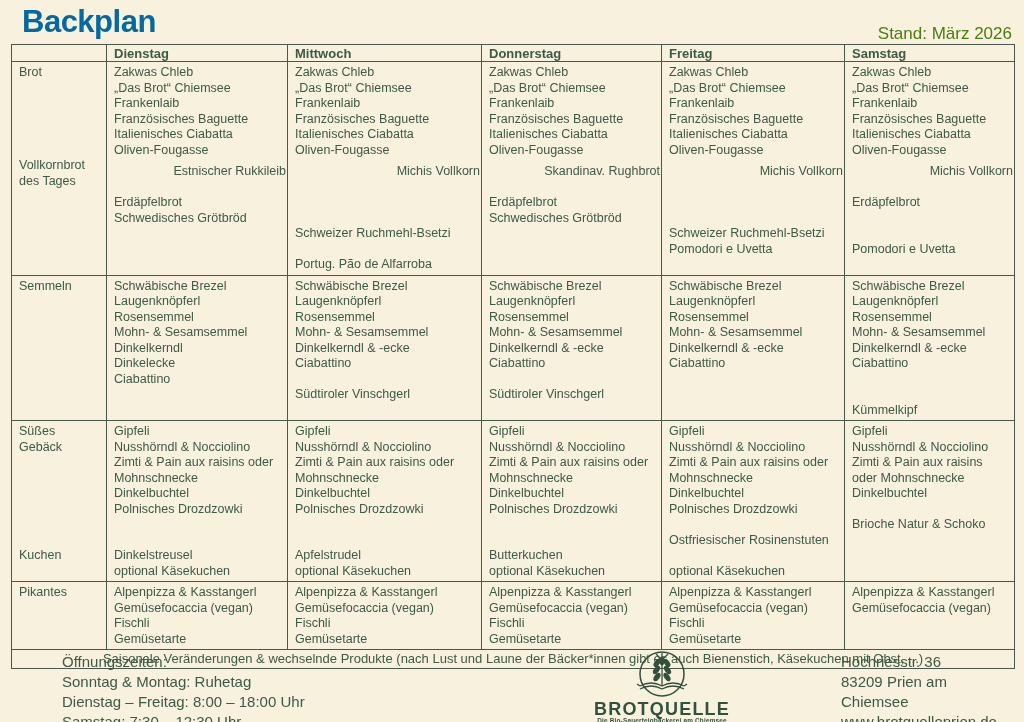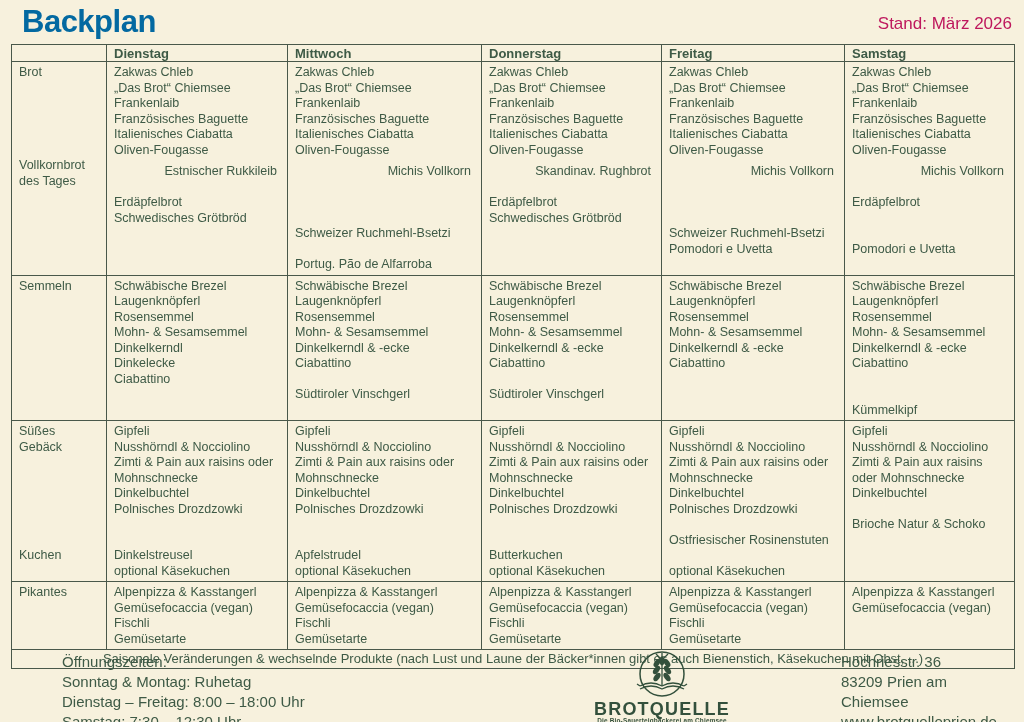--- a/index.html
+++ b/index.html
@@ -9,34 +9,34 @@
     font-family:"Liberation Sans","DejaVu Sans",sans-serif;
     color:#3e5a46;
     position:relative;
     overflow:hidden;
   }
   .page-title{
     position:absolute;left:22px;top:4px;
     font-size:31px;font-weight:bold;color:#0369a1;letter-spacing:-0.5px;
   }
   .stand{
-    position:absolute;right:12px;top:14px;
-    font-size:17px;color:#be185d;
+    position:absolute;right:12px;top:24px;
+    font-size:17px;color:#4d7c0f;
   }
   .plan-table{
     position:absolute;left:11px;top:44px;
     display:grid;
     grid-template-columns:95px 181px 194px 180px 183px 169px;
     border:1.5px solid #49584a;
     background:transparent;
   }
   .cell{
     border-right:1px solid #49584a;
     border-bottom:1px solid #49584a;
-    padding:3px 10px 2px 7px;
+    padding:3px 1px 2px 7px;
     box-sizing:border-box;
     overflow:hidden;
   }
   .cell.last-col{border-right:none;}
   .hcell{
     font-weight:bold;font-size:13px;line-height:15px;
     padding:1px 5px 0 7px;
     white-space:nowrap;
   }
   .line{

